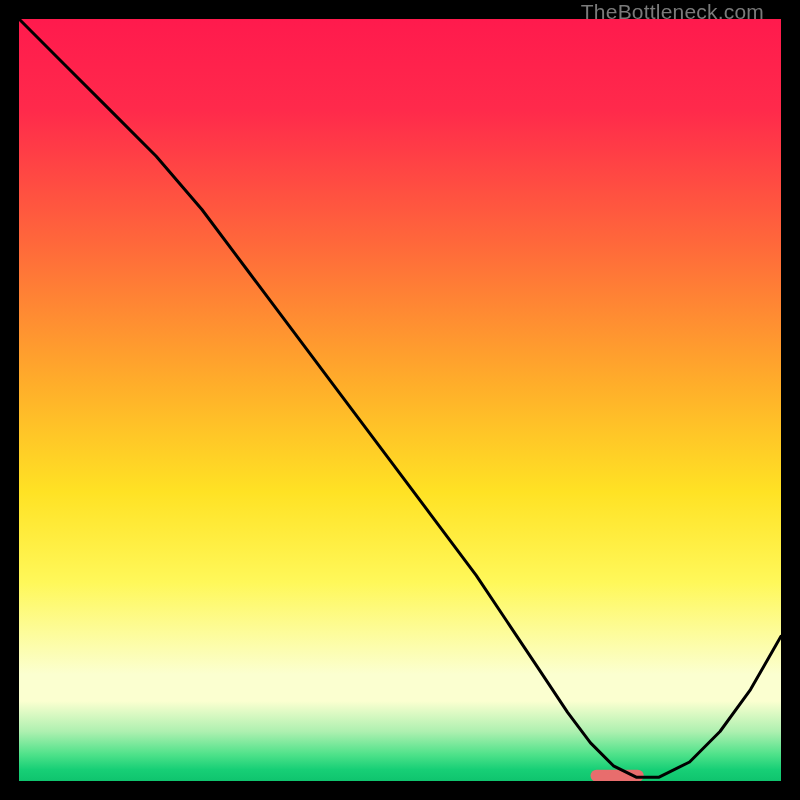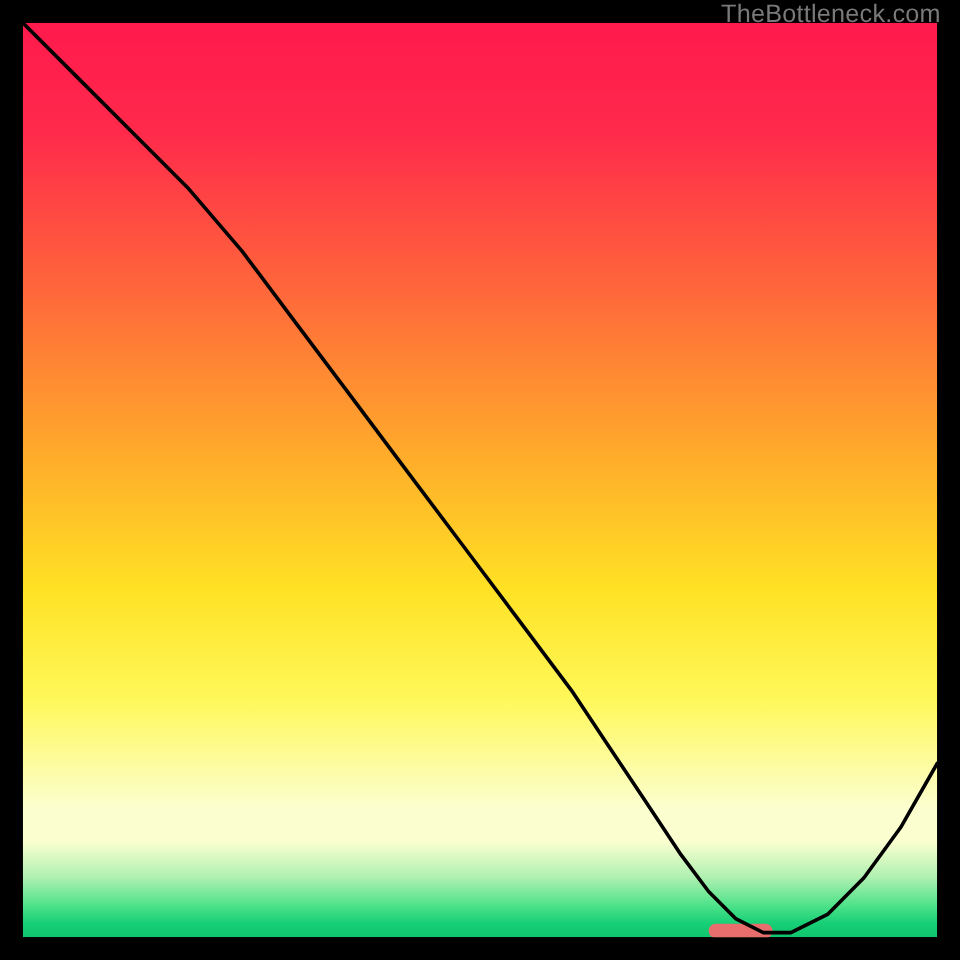--- a/index.html
+++ b/index.html
@@ -22,21 +22,21 @@
   .plot {
     position: absolute;
     left: 0;
     top: 0;
     width: 762px;
     height: 762px;
   }
   .watermark {
     position: absolute;
     top: 0;
-    right: 16px;
+    right: 36px;
     color: #7a7a7a;
     font-size: 21px;
     font-weight: 400;
     letter-spacing: 0.2px;
   }
 </style>
 </head>
 <body>
 
 <div class="frame">

